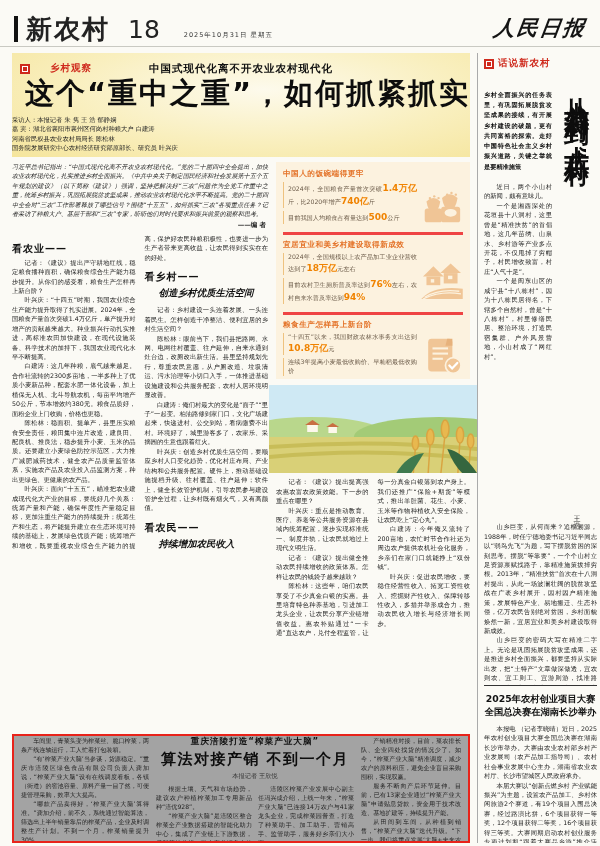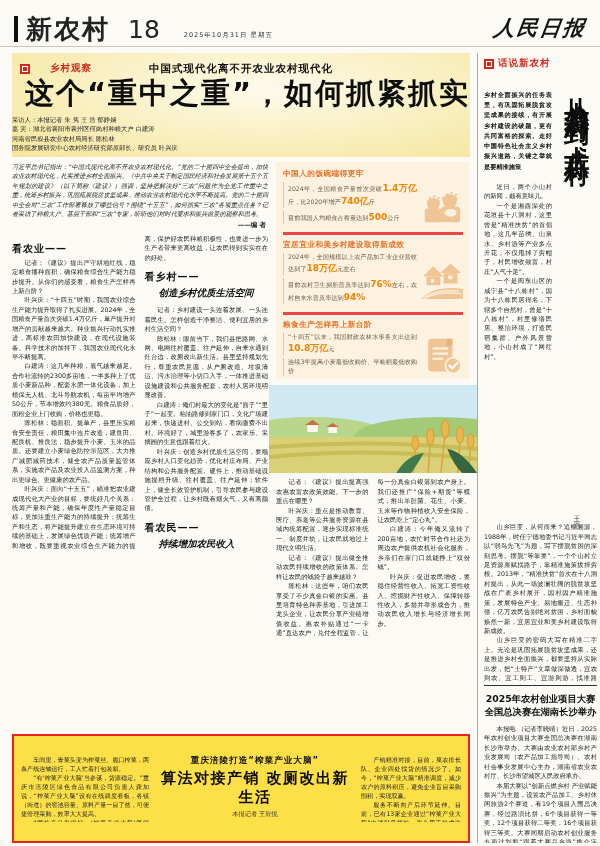--- a/index.html
+++ b/index.html
@@ -65,21 +65,21 @@
   .vtitle{writing-mode:vertical-rl;font-family:"DejaVu Serif","Liberation Serif",serif;font-weight:900;font-size:25px;letter-spacing:5px;height:430px;color:#0d0d0d;line-height:1.1;}
   .vauthor{writing-mode:vertical-rl;font-size:7px;color:#333;margin-top:4px;letter-spacing:2px;}
   .hsxnc-rest{flex:1;overflow:hidden;margin-top:4px;}
 
   
   .contest{border-top:1.5px solid #333;padding-top:6px;flex:1;overflow:hidden;}
   .contest-title{text-align:center;font-size:9.3px;font-weight:900;line-height:1.45;color:#111;}
   .contest-body{margin-top:5px;}
 
   
-  .red-box{margin-top:6px;border:2.5px solid #e8231a;height:109px;flex:none;box-sizing:border-box;display:flex;gap:7px;padding:19px 7px;background:#fde047;}
+  .red-box{margin-top:6px;border:2.5px solid #e8231a;height:109px;flex:none;box-sizing:border-box;display:flex;gap:7px;padding:0 7px;background:#a3a3a3;}
   .rb-colA{width:128px;flex:none;overflow:hidden;}
   .rb-mid{width:198px;flex:none;display:flex;flex-direction:column;overflow:hidden;}
   .rb-colD{flex:1;overflow:hidden;}
   .rb-kicker{text-align:center;font-size:8.6px;font-weight:900;letter-spacing:1px;color:#111;}
   .rb-headline{text-align:center;font-size:15px;font-weight:900;letter-spacing:1.5px;margin-top:2px;color:#0d0d0d;}
   .rb-byline{text-align:center;font-size:6.2px;color:#333;margin:3px 0;}
   .rb-cols{display:flex;gap:6px;flex:1;overflow:hidden;}
   .rb-cols > div{flex:1;overflow:hidden;}
   .red-box .bp{font-size:6.1px;line-height:1.48;}
 </style>
@@ -245,21 +245,21 @@
       </div>
 
       <div class="red-box">
         <div class="rb-colA bp-wrap">
             <div class="bp ind">车间里，青菜头变为榨菜丝、脆口榨菜，两条产线连轴运行，工人忙着打包装箱。</div>
             <div class="bp ind">“有‘榨菜产业大脑’当参谋，货源稳定。”重庆市涪陵区绿色食品有限公司负责人龚加说，“榨菜产业大脑”设有在线调度看板，各镇（街道）的窖池容量、原料产量一目了然，可便捷管理采购，效率大大提高。</div>
             <div class="bp ind">“哪款产品卖得好，‘榨菜产业大脑’算得准。”龚加介绍，前不久，系统通过智能算法，筛选出上半年销量靠后的榨菜产品，企业及时调整生产计划。不到一个月，榨菜销量提升30%。</div>
           </div>
         <div class="rb-mid">
           <div class="rb-kicker">重庆涪陵打造“榨菜产业大脑”</div>
-          <div class="rb-headline">算法对接产销 改厕改出新生活</div>
+          <div class="rb-headline">算法对接产销 不到一个月</div>
           <div class="rb-byline">本报记者 王欣悦</div>
           <div class="rb-cols">
             <div>
                 <div class="bp ind">根据土壤、天气和市场趋势，建议农户种植榨菜加工专用新品种“涪优928”。</div>
                 <div class="bp ind">“榨菜产业大脑”是涪陵区整合榨菜全产业数据搭建的智能化助力中心，集成了产业链上下游数据，搭配算法分析，助力产业链条上的经营主体精准分析决策。</div>
               </div>
             <div>
                 <div class="bp ind">涪陵区榨菜产业发展中心副主任冯兴成介绍，上线一年来，“榨菜产业大脑”已连接14万农户与41家龙头企业，完成榨菜园普查，打造了种菜助手、加工助手、营销高手、监管助手，服务好乡亲们大小事。</div>
               </div>
           </div>

